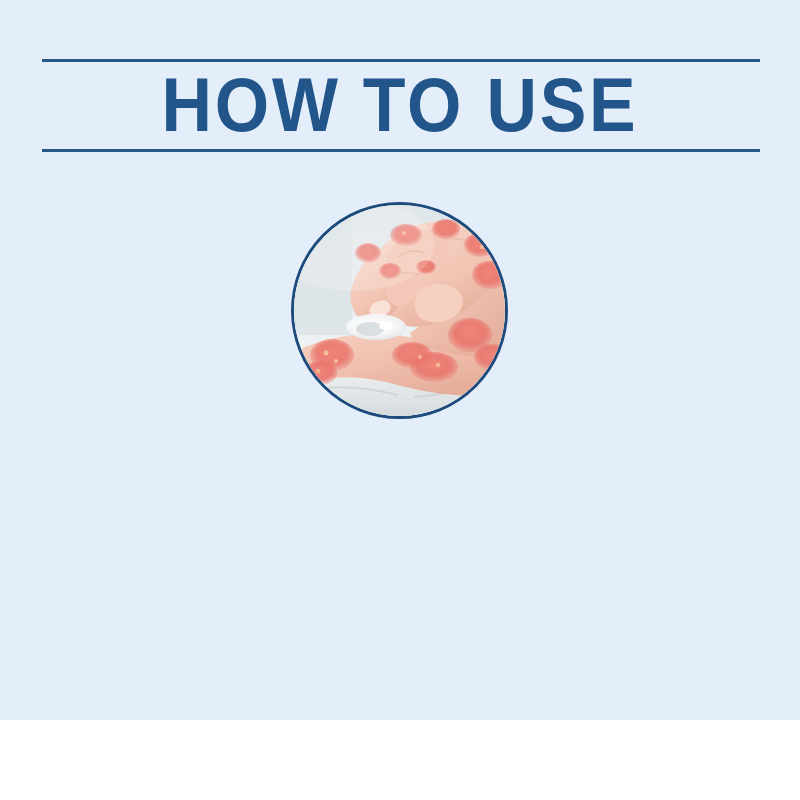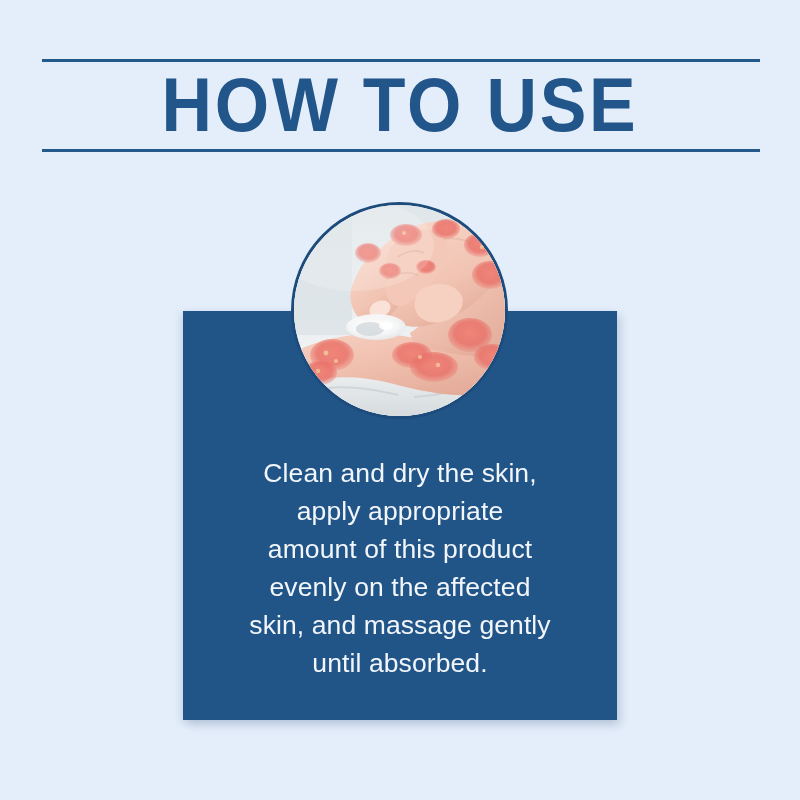--- a/index.html
+++ b/index.html
@@ -9,21 +9,21 @@
   body {
     width: 800px;
     height: 800px;
     overflow: hidden;
     font-family: "Liberation Sans", sans-serif;
   }
 
   #poster {
     position: relative;
     width: 800px;
-    height: 800px;
+    height: 720px;
     background: #e4eefb;
     overflow: hidden;
   }
 
   
   .rule {
     position: absolute;
     left: 42px;
     width: 718px;
     height: 3px;
@@ -96,30 +96,20 @@
 <body>
 
 <div id="poster">
 
   <div class="rule rule-top"></div>
 
   <div id="page-title">HOW TO USE</div>
 
   <div class="rule rule-bottom"></div>
 
-  <div id="info-card">
-    <div id="instruction-text">
-      <div>Clean and dry the skin,</div>
-      <div>apply appropriate</div>
-      <div>amount of this product</div>
-      <div>evenly on the affected</div>
-      <div>skin, and massage gently</div>
-      <div>until absorbed.</div>
-    </div>
-  </div>
 
   <div id="photo-circle">
     <svg width="211" height="211" viewBox="0 0 211 211">
       <defs>
         <linearGradient id="bgGrad" x1="0" y1="0" x2="0" y2="1">
           <stop offset="0%" stop-color="#dfe6ea"></stop>
           <stop offset="55%" stop-color="#eceff1"></stop>
           <stop offset="100%" stop-color="#f7f8f8"></stop>
         </linearGradient>
         <linearGradient id="armGrad" x1="0.1" y1="0" x2="0.9" y2="1">

